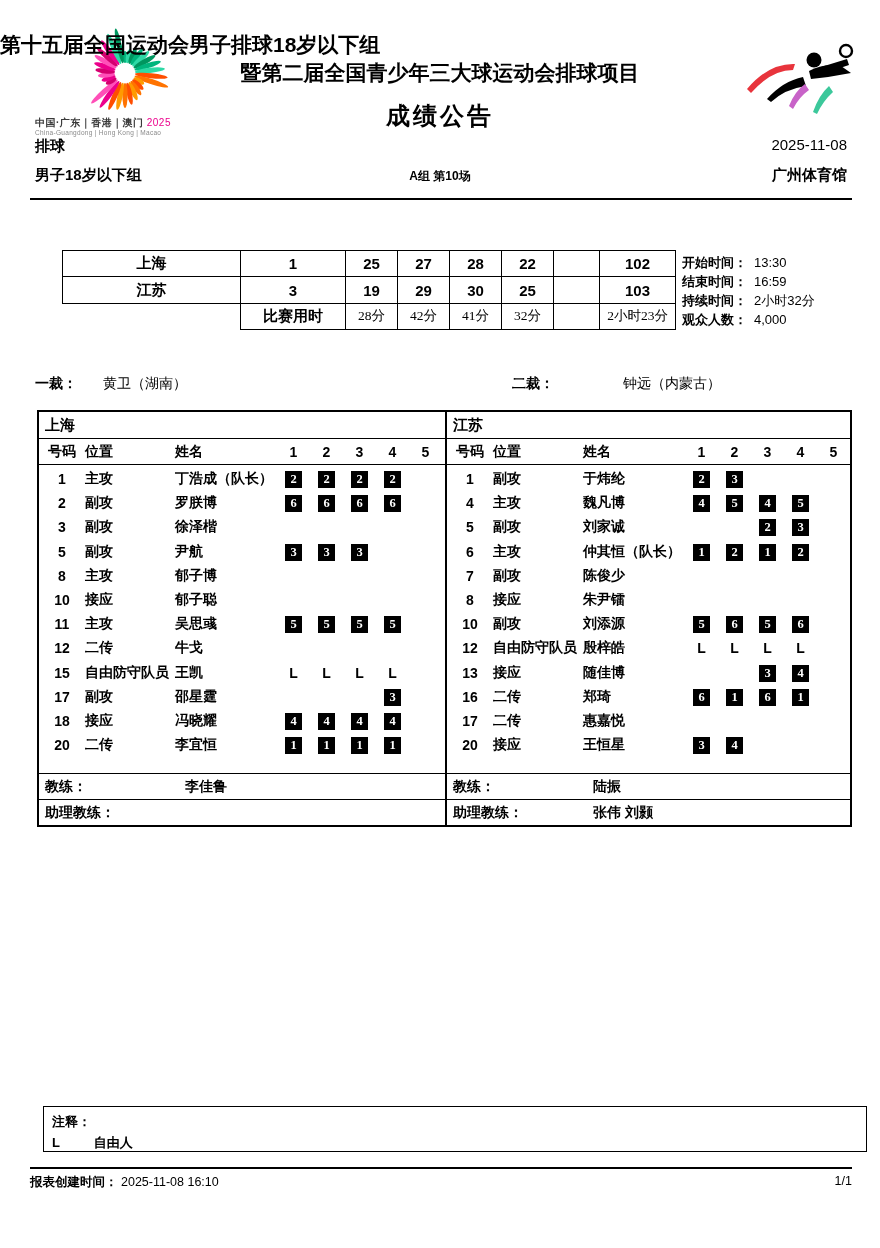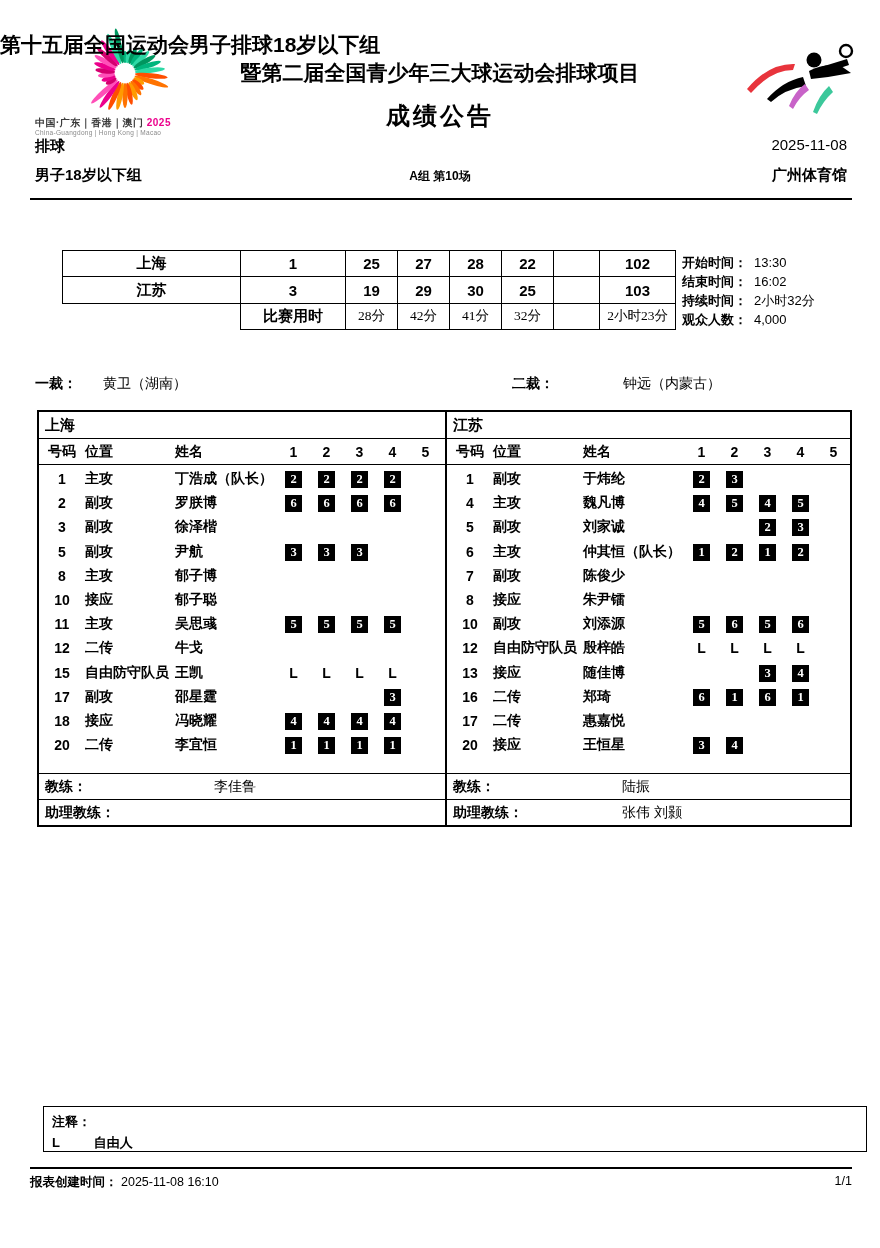--- a/index.html
+++ b/index.html
@@ -6,21 +6,21 @@
   body{
     width:880px;height:1248px;position:relative;background:#fff;color:#000;
     font-family:"Liberation Sans","DejaVu Sans",sans-serif;
     -webkit-font-smoothing:antialiased;
   }
   .abs{position:absolute;}
 
   
   #logo{left:35px;top:25px;}
   #logo-caption{left:35px;top:116px;font-size:10px;font-weight:bold;color:#3a3a3a;letter-spacing:.5px;}
-  #logo-caption .year{font-weight:bold;}
+  #logo-caption .year{font-weight:normal;}
   #logo-caption-en{left:35px;top:129px;font-size:6.5px;color:#8a8a8a;letter-spacing:.3px;}
   #title1{left:0;right:0;top:31px;font-size:21px;font-weight:bold;}
   #title2{left:0;right:0;top:59px;text-align:center;font-size:21px;font-weight:bold;}
   #title3{left:0;right:0;top:100px;text-align:center;font-size:24px;font-weight:bold;letter-spacing:3px;}
   #pictogram{left:743px;top:33px;}
   #sport{left:35px;top:137px;font-size:15px;font-weight:bold;}
   #date{right:33px;top:136px;font-size:15px;}
   #group{left:35px;top:166px;font-size:15px;font-weight:bold;}
   #match{left:0;right:0;top:168px;text-align:center;font-size:12px;font-weight:bold;}
   #venue{right:33px;top:166px;font-size:15px;font-weight:bold;}
@@ -69,21 +69,21 @@
   .c-name{font-weight:600;white-space:nowrap;}
   .c-set{text-align:center;}
   .sq{display:inline-block;width:17px;height:17px;background:#000;color:#fff;
       font-size:12.5px;font-weight:bold;line-height:17px;text-align:center;
       font-family:"Liberation Serif","DejaVu Serif",serif;}
   .libero{font-weight:bold;font-size:14px;}
   .spacer{flex:1;}
   .crow{height:26px;border-top:1.5px solid #000;display:grid;grid-template-columns:140px 1fr;
         align-items:center;padding-left:6px;font-size:14px;box-sizing:border-box;}
   .clabel{font-weight:bold;}
-  .cvalue{font-weight:400;margin-left:29px;}
+  .cvalue{font-weight:700;}
 
   
   #notes{left:43px;top:1106px;width:824px;height:46px;border:1.5px solid #000;
          box-sizing:border-box;padding:6px 8px;font-size:13px;}
   #notes .n-title{font-weight:600;}
   #notes .n-row{margin-top:3px;}
   #notes .n-key{display:inline-block;width:38px;font-weight:bold;}
   #notes .n-val{font-weight:600;}
 
   
@@ -199,21 +199,21 @@
           <td class="dc">32分</td>
           <td class="dc"></td>
           <td class="dc">2小时23分</td>
         </tr>
       </tbody>
   </table>
 </div>
 
 <div id="match-info" class="abs">
     <div class="mi-row"><span class="mi-label">开始时间：</span><span class="mi-value">13:30</span></div>
-    <div class="mi-row"><span class="mi-label">结束时间：</span><span class="mi-value">16:02</span></div>
+    <div class="mi-row"><span class="mi-label">结束时间：</span><span class="mi-value">16:59</span></div>
     <div class="mi-row"><span class="mi-label">持续时间：</span><span class="mi-value">2小时32分</span></div>
     <div class="mi-row"><span class="mi-label">观众人数：</span><span class="mi-value">4,000</span></div>
   </div>
 
 <div id="referees" class="abs">
   <span id="ref1-label" class="abs">一裁：</span>
   <span id="ref1-value" class="abs">黄卫（湖南）</span>
   <span id="ref2-label" class="abs">二裁：</span>
   <span id="ref2-value" class="abs">钟远（内蒙古）</span>
 </div>

